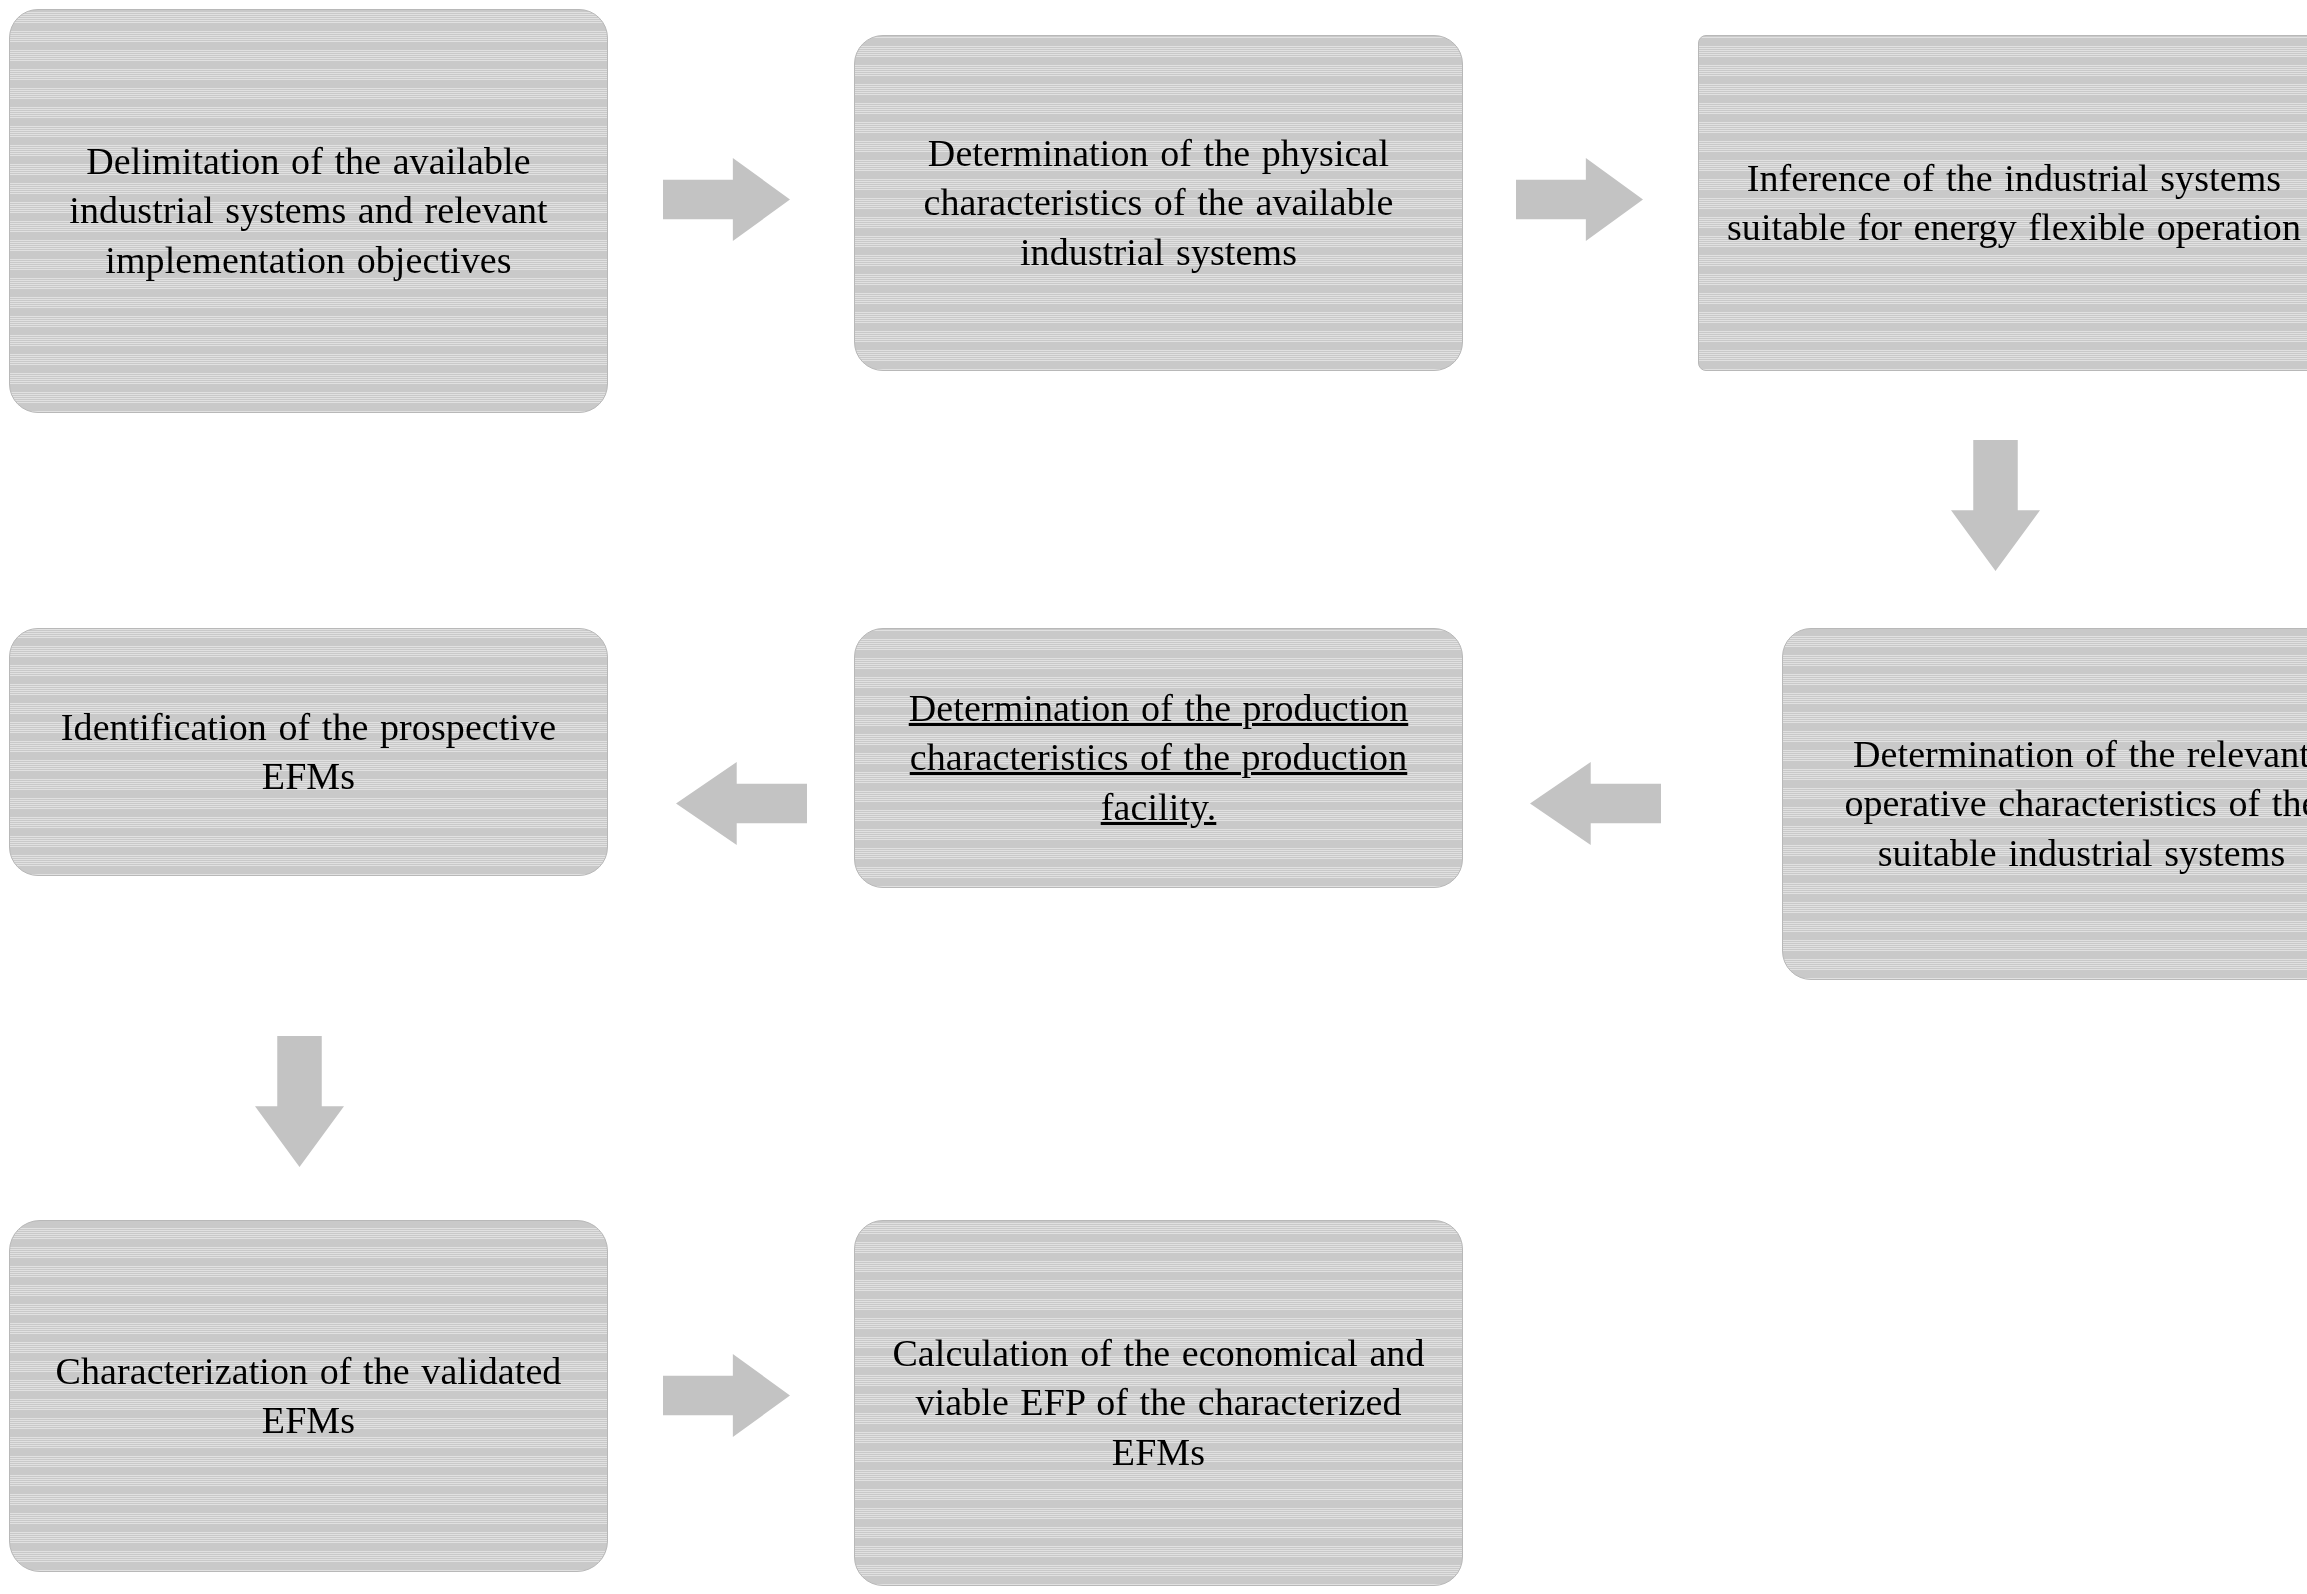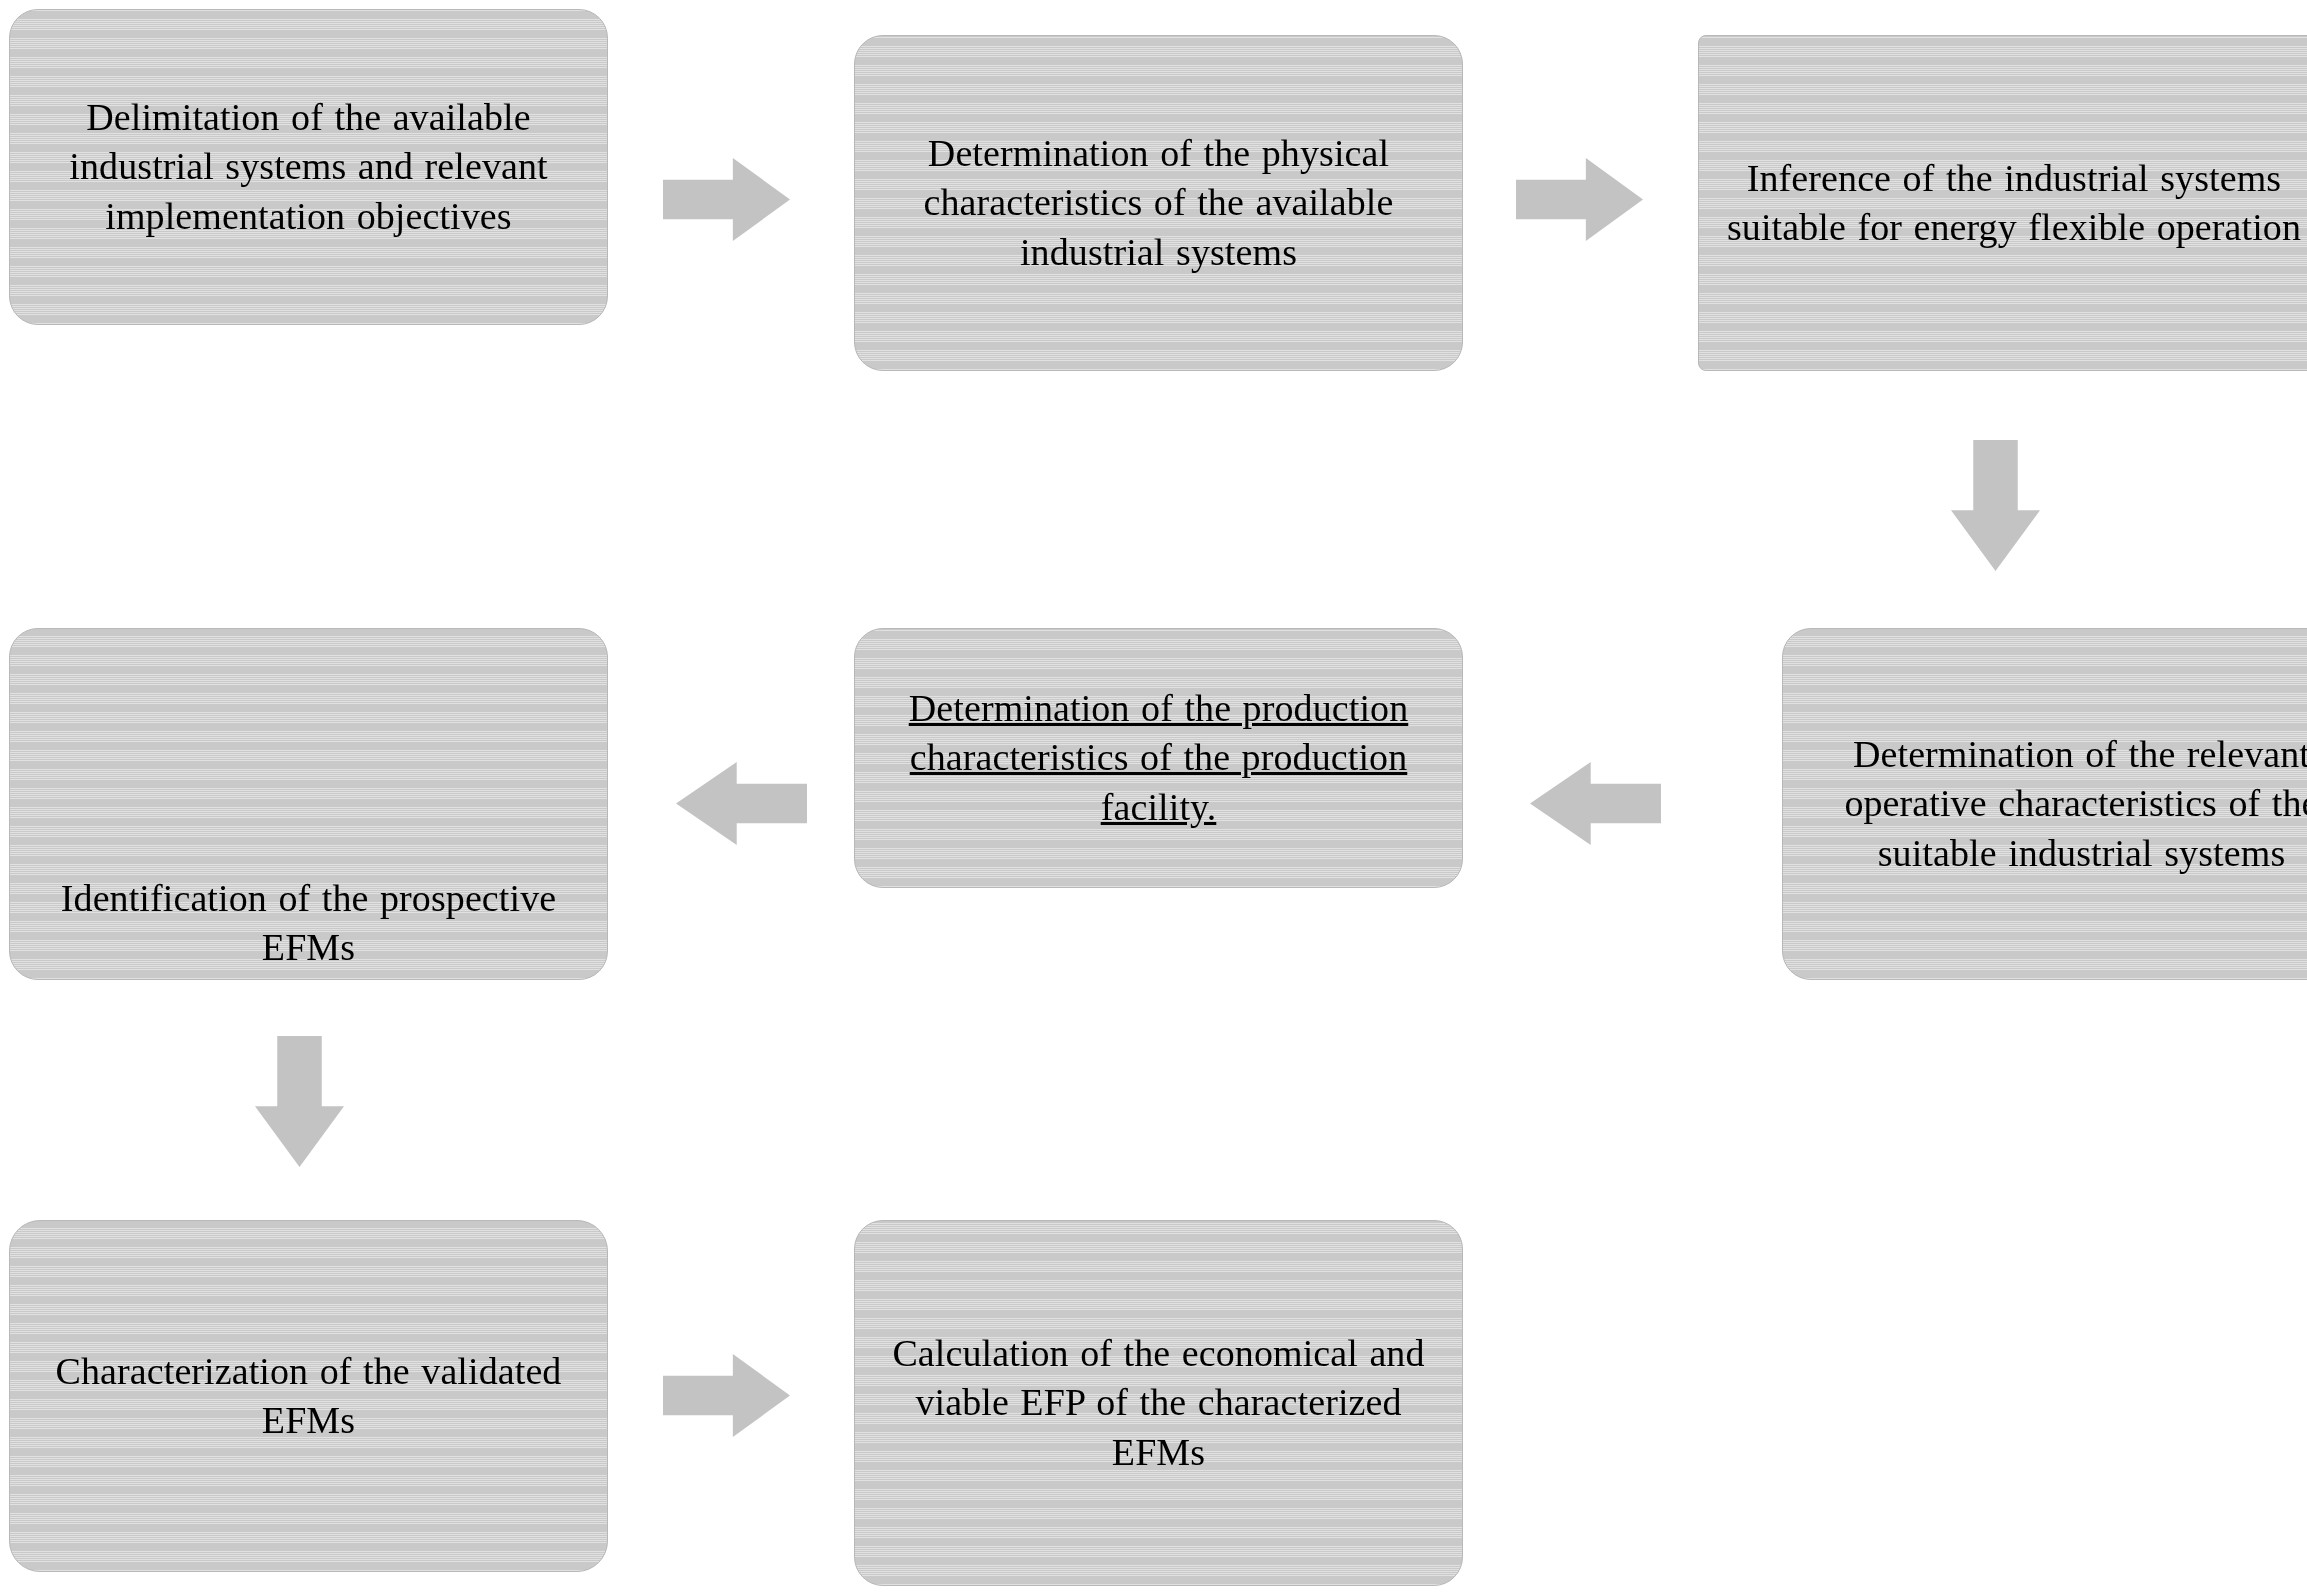--- a/index.html
+++ b/index.html
@@ -54,21 +54,21 @@
   }
   .arrow svg path {
     fill: #c3c3c3;
   }
 </style>
 </head>
 <body>
 
 <div id="canvas">
 
-  <div class="node" style="left:9px; top:9px; width:599px; height:316px;">
+  <div class="node" style="left:9px; top:9px; width:599px; height:404px;">
     <span>Delimitation of the available industrial systems and relevant implementation objectives</span>
   </div>
 
   <div class="arrow" style="left:663px; top:158px; width:127px; height:83px;">
     <svg viewBox="0 0 200 130" preserveAspectRatio="none">
       <path d="M0,34 L110,34 L110,0 L200,65 L110,130 L110,96 L0,96 Z"></path>
     </svg>
   </div>
 
   <div class="node" style="left:854px; top:35px; width:609px; height:336px;align-items:center;">
@@ -104,21 +104,21 @@
   <div class="node" style="left:854px; top:628px; width:609px; height:260px;text-decoration:underline;">
     <span>Determination of the production characteristics of the production facility.</span>
   </div>
 
   <div class="arrow" style="left:676px; top:762px; width:131px; height:83px;">
     <svg viewBox="0 0 205 130" preserveAspectRatio="none">
       <path d="M205,34 L95,34 L95,0 L0,65 L95,130 L95,96 L205,96 Z"></path>
     </svg>
   </div>
 
-  <div class="node" style="left:9px; top:628px; width:599px; height:352px;align-items:flex-end;">
+  <div class="node" style="left:9px; top:628px; width:599px; height:248px;">
     <span>Identification of the prospective EFMs</span>
   </div>
 
   <div class="arrow" style="left:255px; top:1036px; width:89px; height:131px;">
     <svg viewBox="0 0 140 205" preserveAspectRatio="none">
       <path d="M35,0 L105,0 L105,110 L140,110 L70,205 L0,110 L35,110 Z"></path>
     </svg>
   </div>
 
   <div class="node" style="left:9px; top:1220px; width:599px; height:352px;border-radius:31px;">

